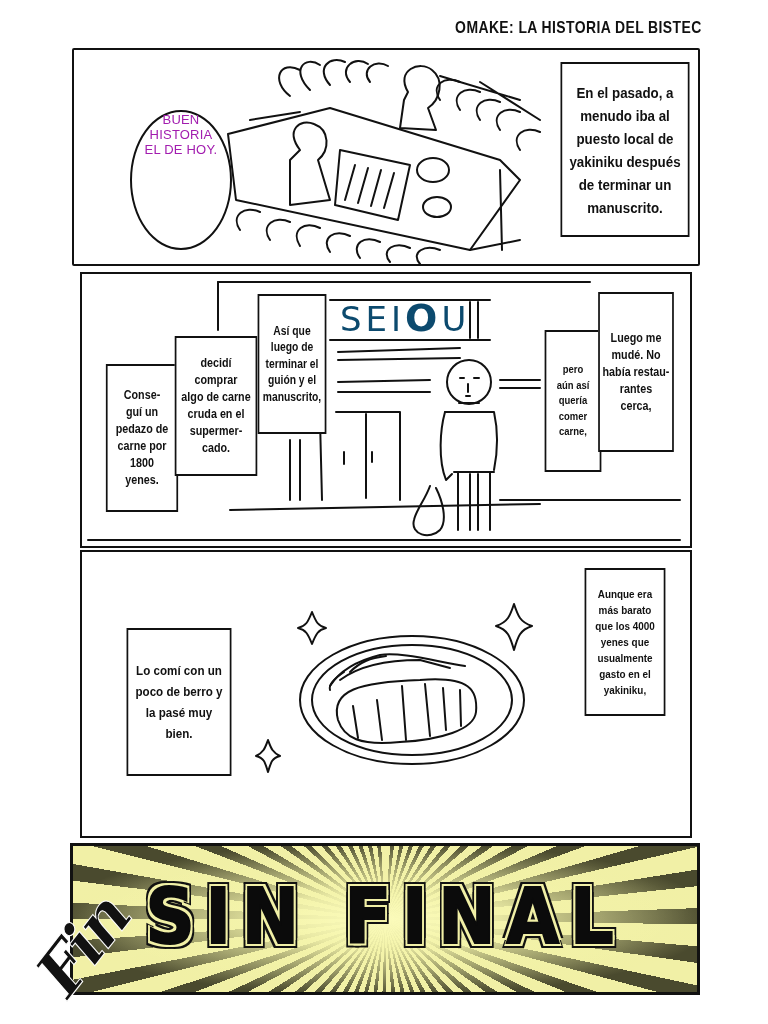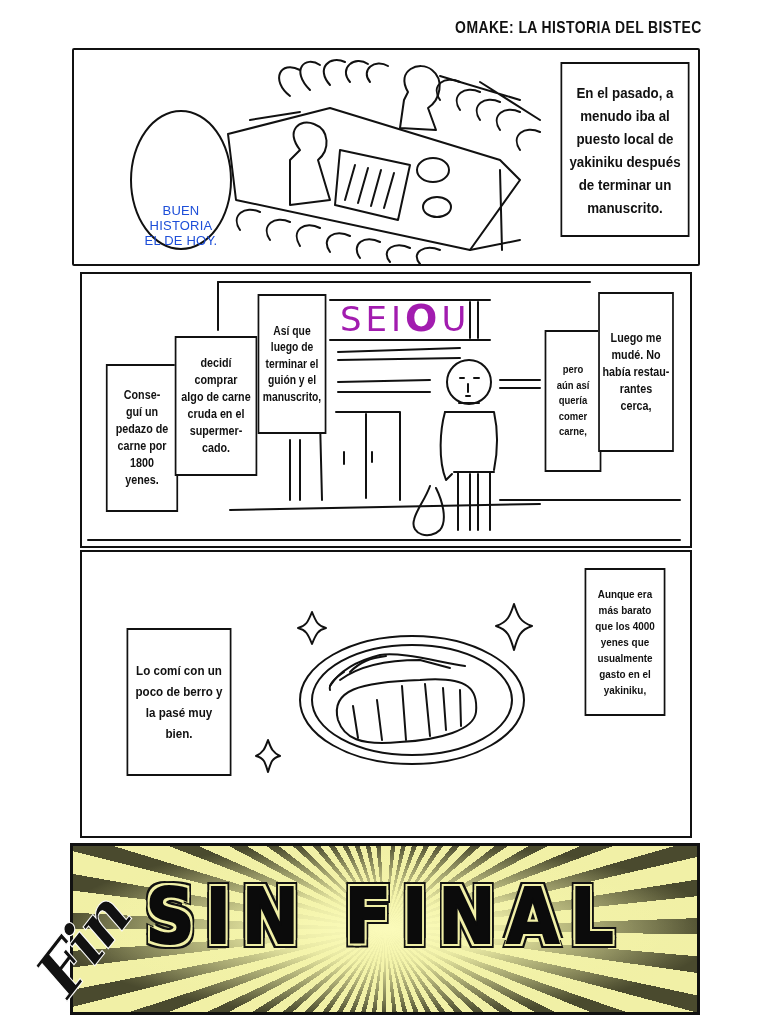--- a/index.html
+++ b/index.html
@@ -17,23 +17,23 @@
     .panel-1 { left: 72px; top: 48px; width: 628px; height: 218px; border-radius: 2px; }
     .panel-2 { left: 80px; top: 272px; width: 612px; height: 276px; }
     .panel-3 { left: 80px; top: 550px; width: 612px; height: 288px; }
 
     svg.art { position: absolute; left: 0; top: 0; overflow: visible; }
     svg.art * { fill: none; stroke: #111; stroke-width: 2; stroke-linecap: round; stroke-linejoin: round; }
 
     .bubble {
       position: absolute; left: 130px; top: 110px; width: 102px; height: 140px;
       border: 2px solid #111; border-radius: 50% / 50%; background: #fff;
-      display: flex; align-items: flex-end; justify-content: center; text-align: center;
+      display: flex; align-items: flex-start; justify-content: center; text-align: center;
       font-family: "Liberation Sans", sans-serif; font-size: 13px; line-height: 15px;
-      letter-spacing: 0.2px; color: #1d4ed8;
+      letter-spacing: 0.2px; color: #a21caf;
     }
     .bubble span { display: block; }
 
     .caption {
       position: absolute; background: #fff; border: 2px solid #111;
       display: flex; align-items: center; justify-content: center; text-align: center;
       font-family: "Liberation Sans", sans-serif; font-weight: bold; color: #111;
       transform: scaleX(0.86);
     }
     .caption .line { display: block; white-space: nowrap; }
@@ -42,26 +42,26 @@
     .cap-conse { left: 100px; top: 364px; width: 84px; height: 148px; font-size: 12.5px; line-height: 17px; }
     .cap-decidi { left: 168px; top: 336px; width: 96px; height: 140px; font-size: 12.5px; line-height: 17px; }
     .cap-asi { left: 252px; top: 294px; width: 80px; height: 140px; font-size: 12px; line-height: 16.5px; }
     .cap-pero { left: 540px; top: 330px; width: 66px; height: 142px; font-size: 11px; line-height: 15.5px; }
     .cap-luego { left: 592px; top: 292px; width: 88px; height: 160px; font-size: 12.5px; line-height: 17px; }
     .cap-aunque { left: 578px; top: 568px; width: 94px; height: 148px; font-size: 11.5px; line-height: 16px; }
     .cap-comi { left: 118px; top: 628px; width: 122px; height: 148px; font-size: 13.5px; line-height: 21px; }
 
     .seiou {
       position: absolute; left: 340px; top: 296px; font-family: "DejaVu Sans", sans-serif;
-      font-size: 34px; letter-spacing: 4px; color: #a21caf; font-weight: normal;
+      font-size: 34px; letter-spacing: 4px; color: #0c4a6e; font-weight: normal;
     }
     .seiou b { font-weight: bold; font-size: 38px; }
 
     .banner {
-      position: absolute; left: 70px; top: 843px; width: 630px; height: 172px;
+      position: absolute; left: 70px; top: 843px; width: 630px; height: 152px;
       border: 3px solid #111; overflow: hidden;
       background:
         radial-gradient(ellipse at 50% 50%, rgba(246,246,170,1) 0%, rgba(240,240,160,0.9) 25%, rgba(0,0,0,0) 75%),
         repeating-conic-gradient(from 0deg at 50% 50%, #f1f0a6 0deg 4deg, #4a4a2e 4deg 7deg);
     }
     .banner-vignette {
       position: absolute; inset: 0;
       background: radial-gradient(ellipse at 50% 50%, rgba(255,255,200,0.55) 0%, rgba(255,255,200,0.15) 40%, rgba(0,0,0,0) 70%);
     }
     .banner-text {

